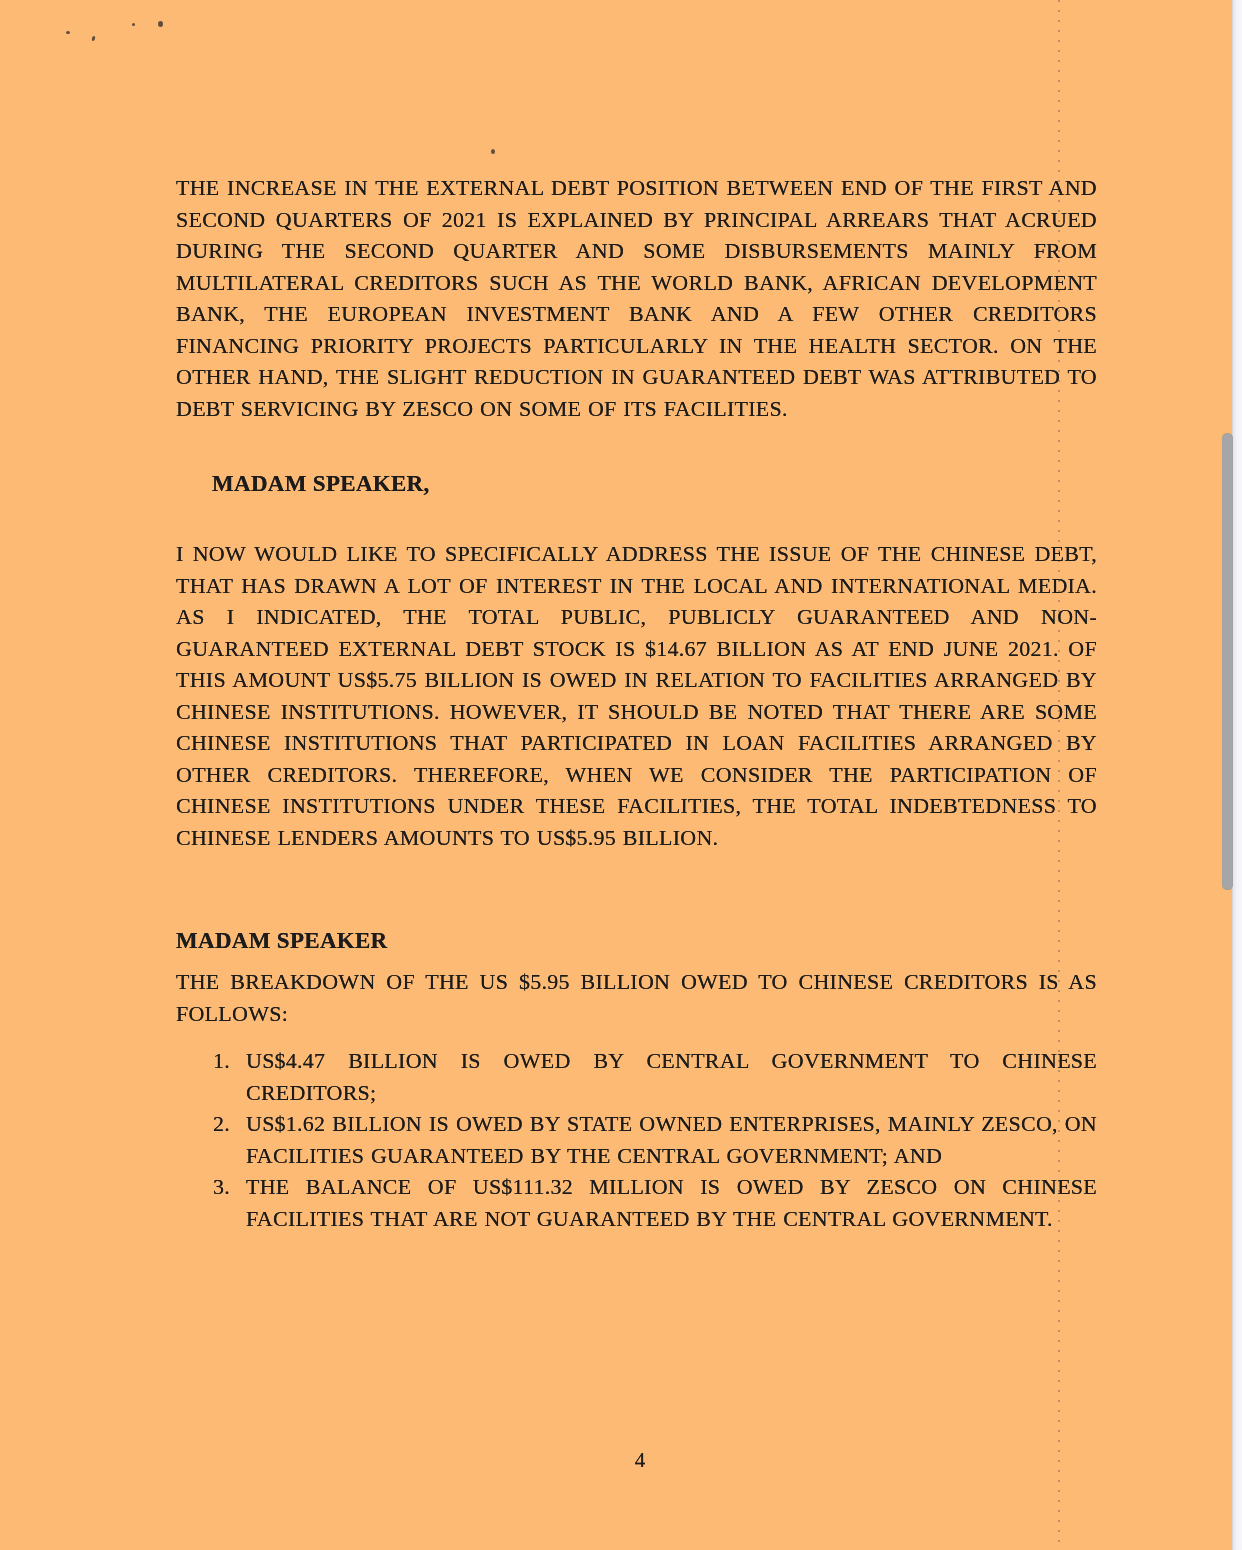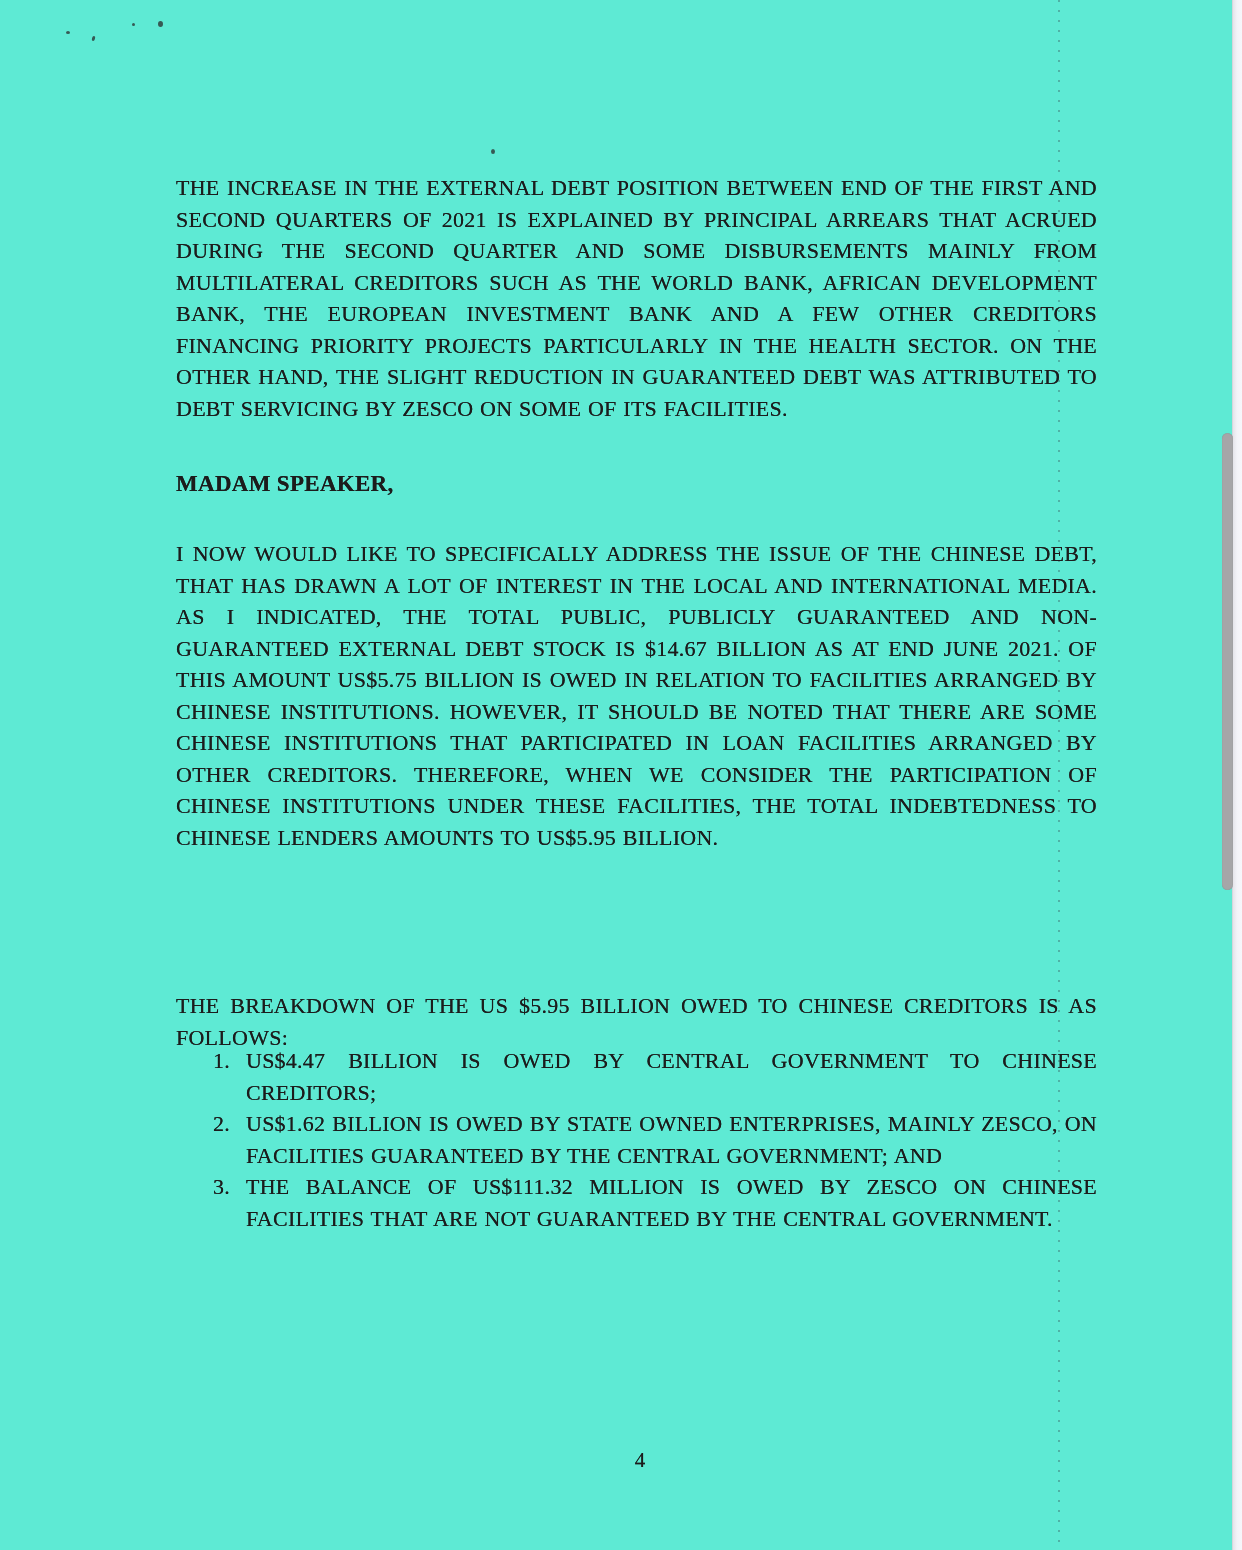--- a/index.html
+++ b/index.html
@@ -5,21 +5,21 @@
   html, body {
     margin: 0;
     padding: 0;
     background: #ffffff;
   }
   .screen {
     position: relative;
     width: 1242px;
     height: 1550px;
     overflow: hidden;
-    background: #5eead4;
+    background: #fdba74;
     font-family: "Liberation Serif", "DejaVu Serif", serif;
     color: #1c1c1c;
   }
   
   .textblock {
     position: absolute;
     left: 176px;
     width: 921px;
     font-size: 22px;
     line-height: 31.5px;
@@ -122,26 +122,27 @@
   <div class="speck s1"></div>
   <div class="speck s2"></div>
   <div class="speck s3"></div>
   <div class="speck s4"></div>
   <div class="speck s5"></div>
 
   <div class="scan-line"></div>
 
   <div class="textblock" style="top:172px;">THE INCREASE IN THE EXTERNAL DEBT POSITION BETWEEN END OF THE FIRST AND SECOND QUARTERS OF 2021 IS EXPLAINED BY PRINCIPAL ARREARS THAT ACRUED DURING THE SECOND QUARTER AND SOME DISBURSEMENTS MAINLY FROM MULTILATERAL CREDITORS SUCH AS THE WORLD BANK, AFRICAN DEVELOPMENT BANK, THE EUROPEAN INVESTMENT BANK AND A FEW OTHER CREDITORS FINANCING PRIORITY PROJECTS PARTICULARLY IN THE HEALTH SECTOR. ON THE OTHER HAND, THE SLIGHT REDUCTION IN GUARANTEED DEBT WAS ATTRIBUTED TO DEBT SERVICING BY ZESCO ON SOME OF ITS FACILITIES.</div>
 
-  <div class="heading" style="top:468px;">MADAM SPEAKER,</div>
+  <div class="heading" style="top:468px;margin-left:36px;">MADAM SPEAKER,</div>
 
   <div class="textblock" style="top:538px;">I NOW WOULD LIKE TO SPECIFICALLY ADDRESS THE ISSUE OF THE CHINESE DEBT, THAT HAS DRAWN A LOT OF INTEREST IN THE LOCAL AND INTERNATIONAL MEDIA. AS I INDICATED, THE TOTAL PUBLIC, PUBLICLY GUARANTEED AND NON-GUARANTEED EXTERNAL DEBT STOCK IS $14.67 BILLION AS AT END JUNE 2021. OF THIS AMOUNT US$5.75 BILLION IS OWED IN RELATION TO FACILITIES ARRANGED BY CHINESE INSTITUTIONS. HOWEVER, IT SHOULD BE NOTED THAT THERE ARE SOME CHINESE INSTITUTIONS THAT PARTICIPATED IN LOAN FACILITIES ARRANGED BY OTHER CREDITORS. THEREFORE, WHEN WE CONSIDER THE PARTICIPATION OF CHINESE INSTITUTIONS UNDER THESE FACILITIES, THE TOTAL INDEBTEDNESS TO CHINESE LENDERS AMOUNTS TO US$5.95 BILLION.</div>
 
+  <div class="heading" style="top:925px;">MADAM SPEAKER</div>
 
-  <div class="textblock" style="top:966px;margin-top:24px;">THE BREAKDOWN OF THE US $5.95 BILLION OWED TO CHINESE CREDITORS IS AS FOLLOWS:</div>
+  <div class="textblock" style="top:966px;">THE BREAKDOWN OF THE US $5.95 BILLION OWED TO CHINESE CREDITORS IS AS FOLLOWS:</div>
 
   <div class="numbered-list" style="top:1045px;">
     <div class="list-item">
       <span class="num">1.</span>
       <div class="itext">US$4.47 BILLION IS OWED BY CENTRAL GOVERNMENT TO CHINESE CREDITORS;</div>
     </div>
     <div class="list-item">
       <span class="num">2.</span>
       <div class="itext">US$1.62 BILLION IS OWED BY STATE OWNED ENTERPRISES, MAINLY ZESCO, ON FACILITIES GUARANTEED BY THE CENTRAL GOVERNMENT; AND</div>
     </div>

